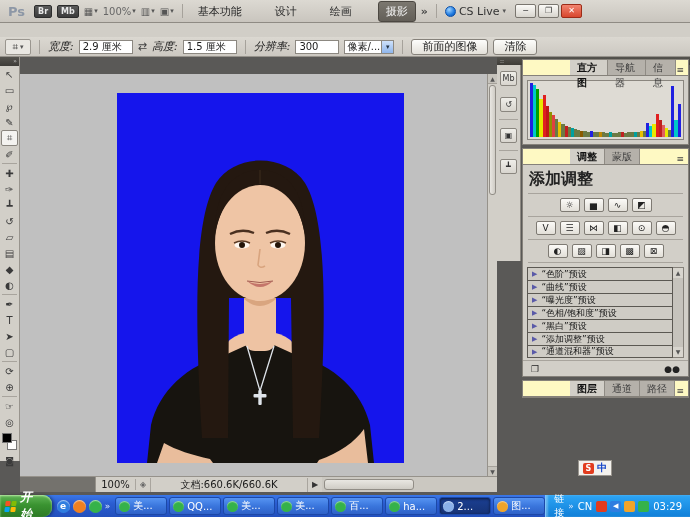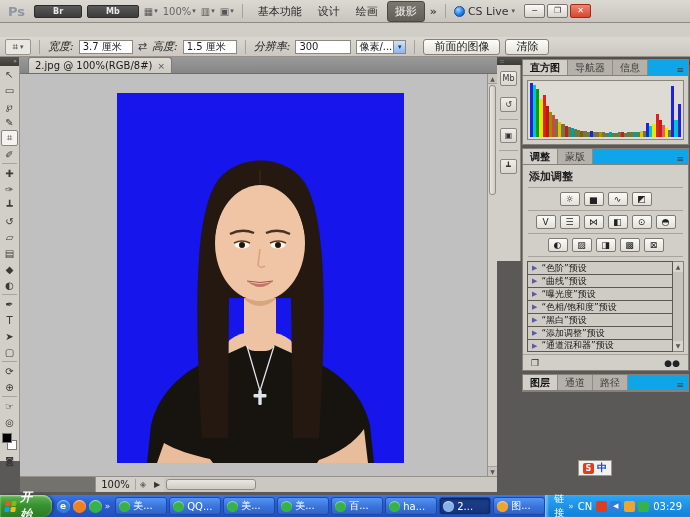--- a/index.html
+++ b/index.html
@@ -8,21 +8,21 @@
     position:relative; width:690px; height:517px; overflow:hidden;
     font-family:"DejaVu Sans","Liberation Sans",sans-serif; font-size:11px; color:#1a1a1a;
     background:#d1cec7;
   }
   
   .appbar { position:absolute; left:0; top:0; width:690px; height:23px;
     background:linear-gradient(#dcd9d2,#c9c5be); border-bottom:1px solid #8f8b84;
     display:flex; align-items:center; gap:5px; padding:0 4px; }
   .pslogo { font-weight:bold; font-size:13px; color:#8d97a6; letter-spacing:0; padding:0 4px; }
   .dkbtn { background:linear-gradient(#5a5a5a,#3c3c3c); color:#e8e8e8; font-size:8px; font-weight:bold;
-    border:1px solid #2c2c2c; border-radius:2px; padding:1px 18px; }
+    border:1px solid #2c2c2c; border-radius:2px; padding:1px 3px; }
   .ddicon { color:#555; font-size:10px; display:flex; align-items:center; gap:1px; }
   .caret { font-size:7px; color:#555; }
   .zoomtxt { color:#666; font-size:10px; }
   .vsep { width:1px; height:14px; background:#a6a29b; margin:0 3px; }
   .ws { padding:2px 7px; border-radius:3px; color:#2a2a2a; }
   .ws.active { background:linear-gradient(#7b776f,#635f58); color:#f2f2f2; border:1px solid #4c4842; }
   .ovf { color:#444; font-weight:bold; }
   .cslive { display:flex; align-items:center; gap:3px; color:#333; }
   .orb { width:11px; height:11px; border-radius:50%; background:radial-gradient(circle at 35% 30%,#9fd4ff,#1f7ae0 60%,#0b4fa8); border:1px solid #0b4fa8; }
   .winctl { display:flex; gap:2px; margin-left:4px; }
@@ -35,21 +35,21 @@
   .menu-item { padding:0 6px; font-size:11px; line-height:13px; white-space:nowrap; }
   
   .optionsbar { position:absolute; left:0; top:37px; width:690px; height:20px;
     background:linear-gradient(#dbd8d1,#ccc8c1); border-bottom:1px solid #96928b;
     display:flex; align-items:center; gap:5px; padding:0 5px; font-size:11px; }
   .toolpreview { width:26px; height:16px; border:1px solid #9a968f; border-radius:2px; background:#e9e7e2;
     display:flex; align-items:center; justify-content:center; gap:2px; font-size:10px; }
   .opt-label { white-space:nowrap;font-style:italic; }
   .opt-input { width:54px; height:14px; background:#fff; border:1px solid #8c8881; font-size:10px;
     padding:0 3px; line-height:12px; overflow:hidden; white-space:nowrap; }
-  .opt-input.num { width:56px; }
+  .opt-input.num { width:44px; }
   .swap { font-size:11px; color:#444; }
   .unitdd { width:50px; height:14px; background:#fff; border:1px solid #8c8881; display:flex; align-items:center; font-size:10px; }
   .unitdd .utxt { flex:1; padding:0 2px; overflow:hidden; white-space:nowrap; }
   .unitdd .ubtn { width:12px; height:12px; background:linear-gradient(#cfe2fb,#8fb6ec); border-left:1px solid #8c8881;
     font-size:7px; text-align:center; line-height:12px; color:#234; }
   .opt-btn { height:16px; border:1px solid #85817a; border-radius:3px; background:linear-gradient(#fdfdfb,#e4e1da);
     font-size:11px; padding:0 10px; line-height:14px; white-space:nowrap; }
   
   .main { position:absolute; left:0; top:57px; width:690px; height:438px; background:#5a5957; }
   
@@ -92,29 +92,29 @@
   .dock { position:absolute; left:497px; top:0; width:193px; height:438px; }
   .dock-head { height:8px; background:linear-gradient(#55534e,#3e3c38); color:#cfcfcf; font-size:6px;
     display:flex; justify-content:space-between; padding:0 3px; line-height:7px; }
   .strip { position:absolute; left:0; top:8px; width:24px; height:196px; background:#d2cfc8; border-right:1px solid #8f8b84; }
   .strip-icon { height:26px; display:flex; align-items:center; justify-content:center; }
   .sicon { width:17px; height:15px; border:1px solid #8a867f; border-radius:2px; background:linear-gradient(#efeee9,#d8d5ce);
     font-size:8px; display:flex; align-items:center; justify-content:center; color:#333; }
   .strip-sep { height:1px; background:#a8a49d; margin:2px 2px; }
   .panels { position:absolute; left:25px; top:2px; width:167px; }
   .panel { background:#d2cfc8; border:1px solid #85817a; margin-bottom:3px; }
-  .ptabs { display:flex; align-items:flex-end; height:16px; background:#0ea5e9; border-bottom:1px solid #85817a; }
+  .ptabs { display:flex; align-items:flex-end; height:16px; background:#fef9c3; border-bottom:1px solid #85817a;padding-left:47px; }
   .ptab { height:15px; padding:0 7px; font-size:10px; line-height:15px; color:#3c3c3c;
     background:#b5b1aa; border-right:1px solid #8f8b84; }
   .ptab.active { background:#d2cfc8; font-weight:bold; color:#111; }
   .pmenu { margin-left:auto; padding-right:4px; color:#444; font-size:9px; }
   .histplot { margin:4px; height:60px; background:#dedbd4; border:1px solid #8a867f; padding:2px;
     display:flex; align-items:flex-end; }
   .hbar { flex:1; }
-  .adj-header { font-size:11px; font-weight:bold; padding:4px 6px 3px; color:#222; }
+  .adj-header { font-size:16px; font-weight:bold; padding:4px 6px 3px; color:#222; }
   .adj-hr { height:1px; background:#a8a49d; margin:0 5px; }
   .adj-row { display:flex; justify-content:center; gap:4px; padding:4px 0; }
   .adj-icon { width:20px; height:14px; background:linear-gradient(#fbfaf7,#e2dfd8); border:1px solid #7e7a73;
     border-radius:2px; font-size:9px; display:flex; align-items:center; justify-content:center; color:#222; }
   .plist { margin:4px 4px 2px 4px; display:flex; }
   .prows { flex:1; }
   .preset-row { height:13px; border:1px solid #5b5852; border-bottom:none; background:#cfccc5;
     display:flex; align-items:center; gap:4px; padding:0 4px; font-size:9px; white-space:nowrap; overflow:hidden; }
   .preset-row:last-child { border-bottom:1px solid #5b5852; }
   .tri { color:#5a5aa8; font-size:7px; }
@@ -173,21 +173,21 @@
     </span>
     <span class="ddicon">
       <span>▥</span>
       <span class="caret">▾</span>
     </span>
     <span class="ddicon">
       <span>▣</span>
       <span class="caret">▾</span>
     </span>
     <span class="vsep"></span>
-    <span id="workspaces" style="display:flex;gap:2px;align-items:center;">
+    <span id="workspaces" style="display:flex;gap:19px;align-items:center;">
         <span class="ws">基本功能</span>
         <span class="ws">设计</span>
         <span class="ws">绘画</span>
         <span class="ws active">摄影</span>
       </span>
     <span class="ovf">»</span>
     <span class="vsep"></span>
     <span class="cslive">
       <span class="orb"></span>
       <span>CS Live</span>
@@ -201,21 +201,21 @@
   </div>
 
 
   <div class="optionsbar">
     <span class="toolpreview">
       <span>⌗</span>
       <span class="caret">▾</span>
     </span>
     <span class="vsep"></span>
     <span class="opt-label">宽度:</span>
-    <span class="opt-input">3.7 厘米</span>
+    <span class="opt-input">2.9 厘米</span>
     <span class="swap">⇄</span>
     <span class="opt-label">高度:</span>
     <span class="opt-input">1.5 厘米</span>
     <span class="vsep"></span>
     <span class="opt-label">分辨率:</span>
     <span class="opt-input num">300</span>
     <span class="unitdd">
       <span class="utxt">像素/...</span>
       <span class="ubtn">▾</span>
     </span>
@@ -256,26 +256,20 @@
           <div class="tool">☞</div>
           <div class="tool">◎</div>
         </div>
       <div class="swatches">
         <span class="sw fg" style="background: rgb(0, 0, 0);"></span>
         <span class="sw bg" style="background: rgb(255, 255, 255);"></span>
       </div>
       <div class="qmask">◙</div>
     </div>
 
-    <div class="tabbar">
-      <div class="doctab">
-        <span>2.jpg @ 100%(RGB/8#)</span>
-        <span class="x">×</span>
-      </div>
-    </div>
 
     <div class="canvas">
       <svg class="photo" viewBox="0 0 287 370" width="287" height="370">
         <rect width="287" height="370" fill="#1515ec"></rect>
         <ellipse cx="143" cy="258" rx="36" ry="20" fill="#eec3a3"></ellipse>
         <path d="M30,370 L34,332 C42,298 70,272 108,262 L130,252 L157,252 L179,262 C217,272 245,298 253,332 L257,370 Z" fill="#17140f"></path>
         <path d="M40,370 L47,350 C59,357 75,362 93,366 L96,370 Z" fill="#e9bd9c"></path>
         <path d="M251,370 L247,336 C238,349 222,360 202,367 L200,370 Z" fill="#e9bd9c"></path>
         <rect x="127" y="196" width="32" height="62" rx="11" fill="#eec3a3"></rect>
         <path d="M127,206 Q143,220 159,206 L159,198 L127,198 Z" fill="#d9a57f"></path>
@@ -303,20 +297,21 @@
     <div class="vscroll">
       <div class="varrow">▲</div>
       <div class="vthumb"></div>
       <div class="varrow bot">▼</div>
     </div>
 
     <div class="statusbar">
       <div class="sb-dark"></div>
       <div class="sb-zoom">100%</div>
       <div class="sb-lock">◈</div>
+      <div class="sb-doc">文档:660.6K/660.6K</div>
       <div class="sb-arr">▶</div>
       <div class="hscroll">
         <div class="hthumb"></div>
       </div>
     </div>
 
     <div class="dock">
       <div class="dock-head">
         <span>::</span>
         <span>»</span>

